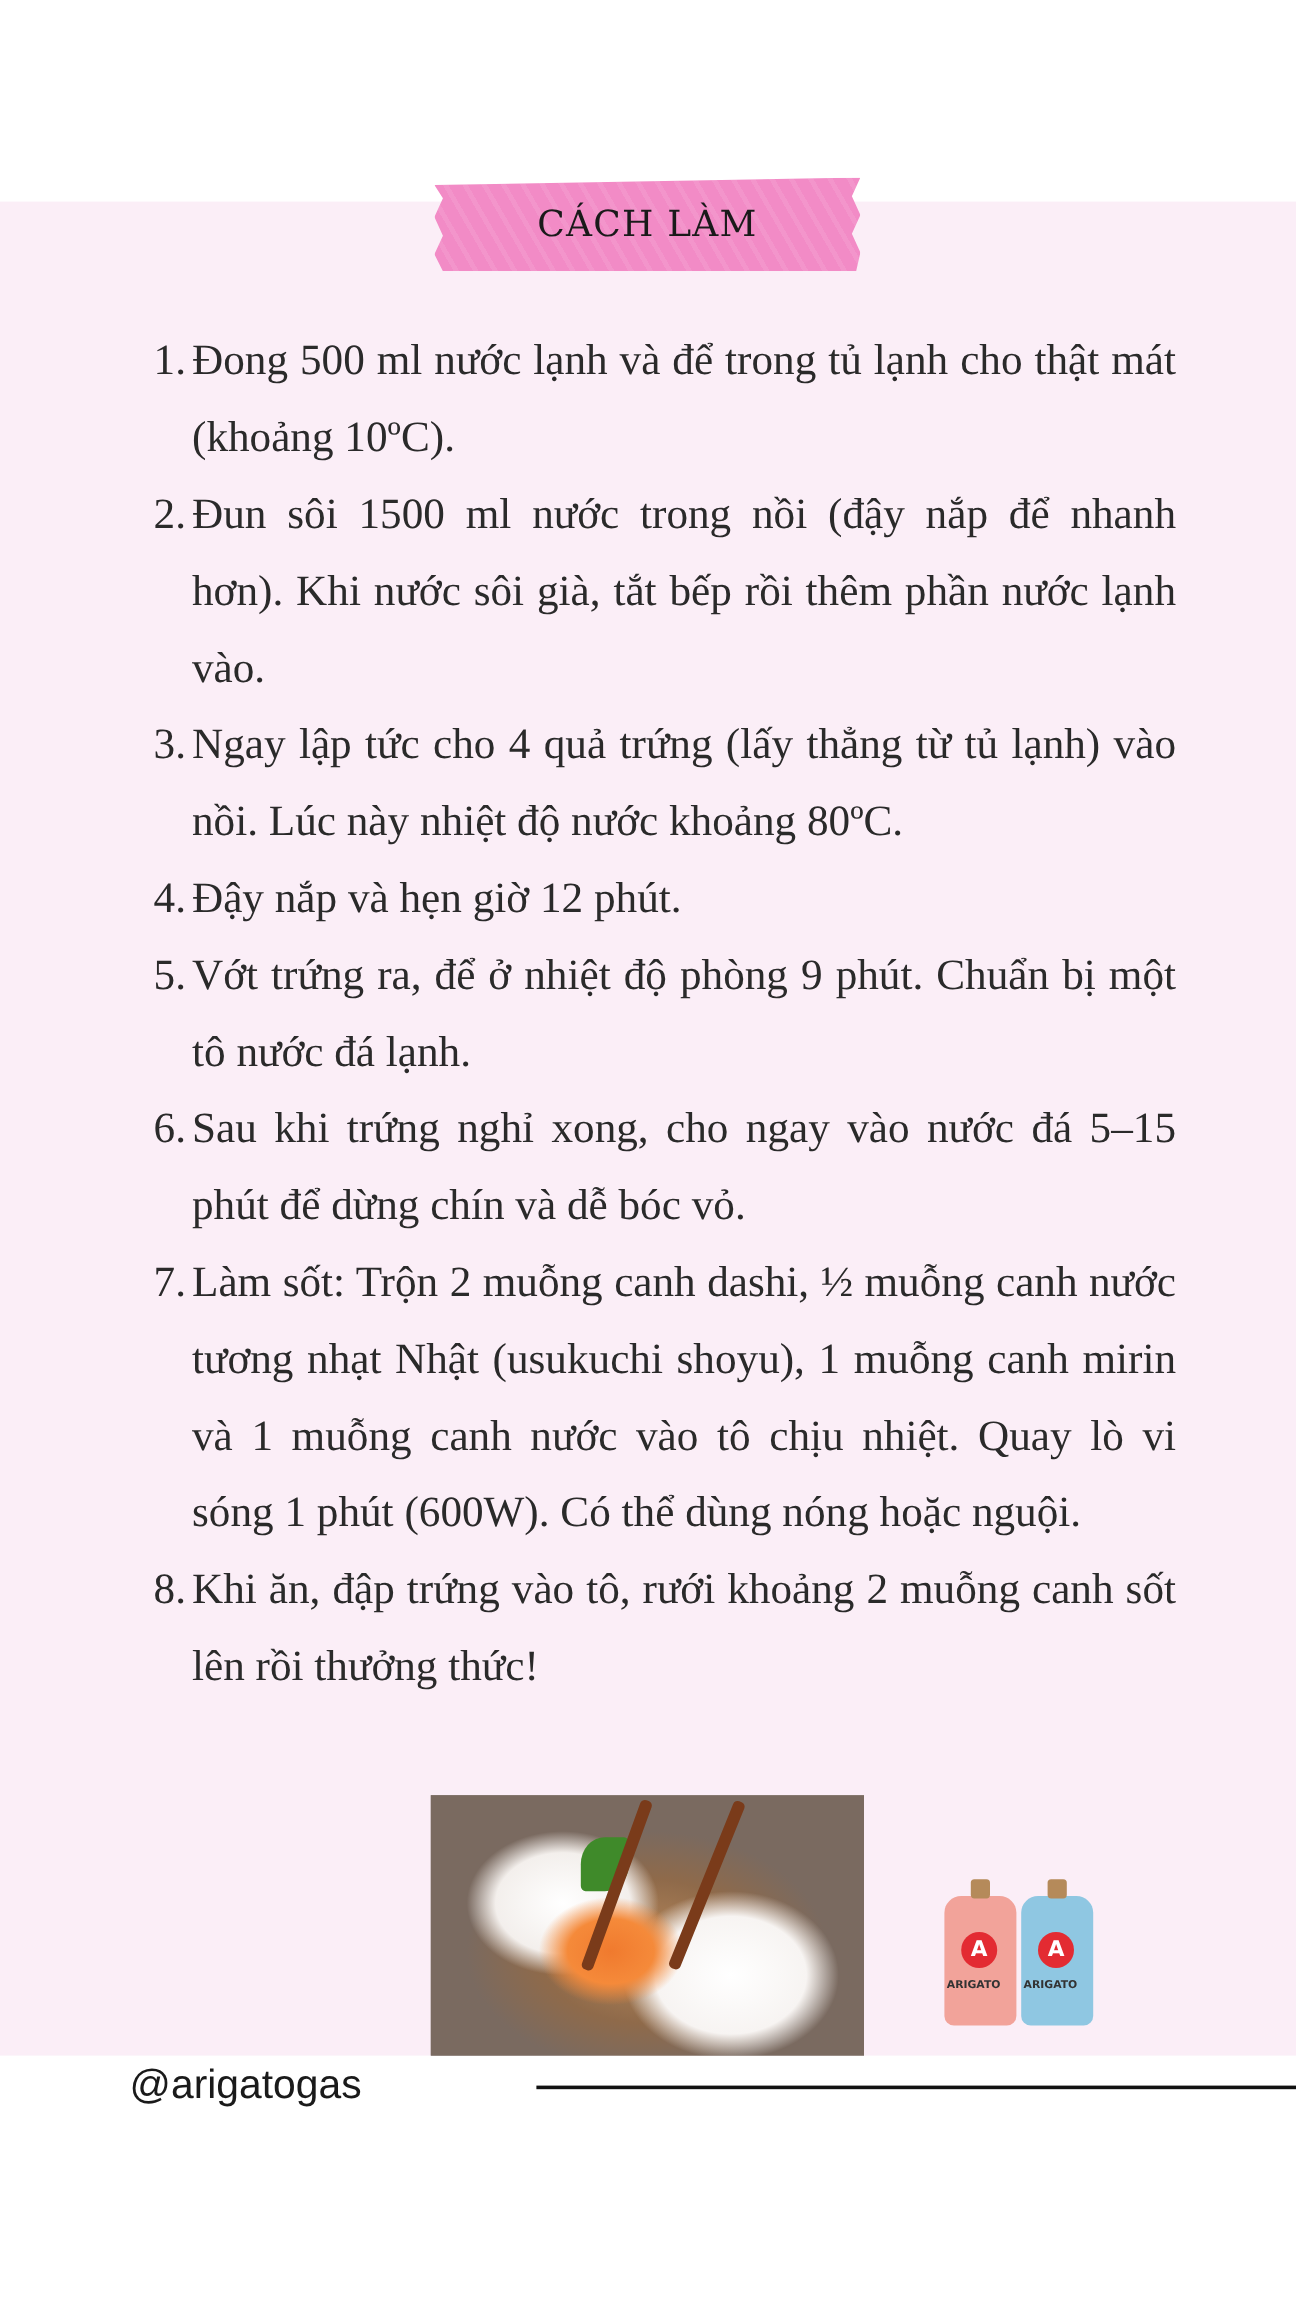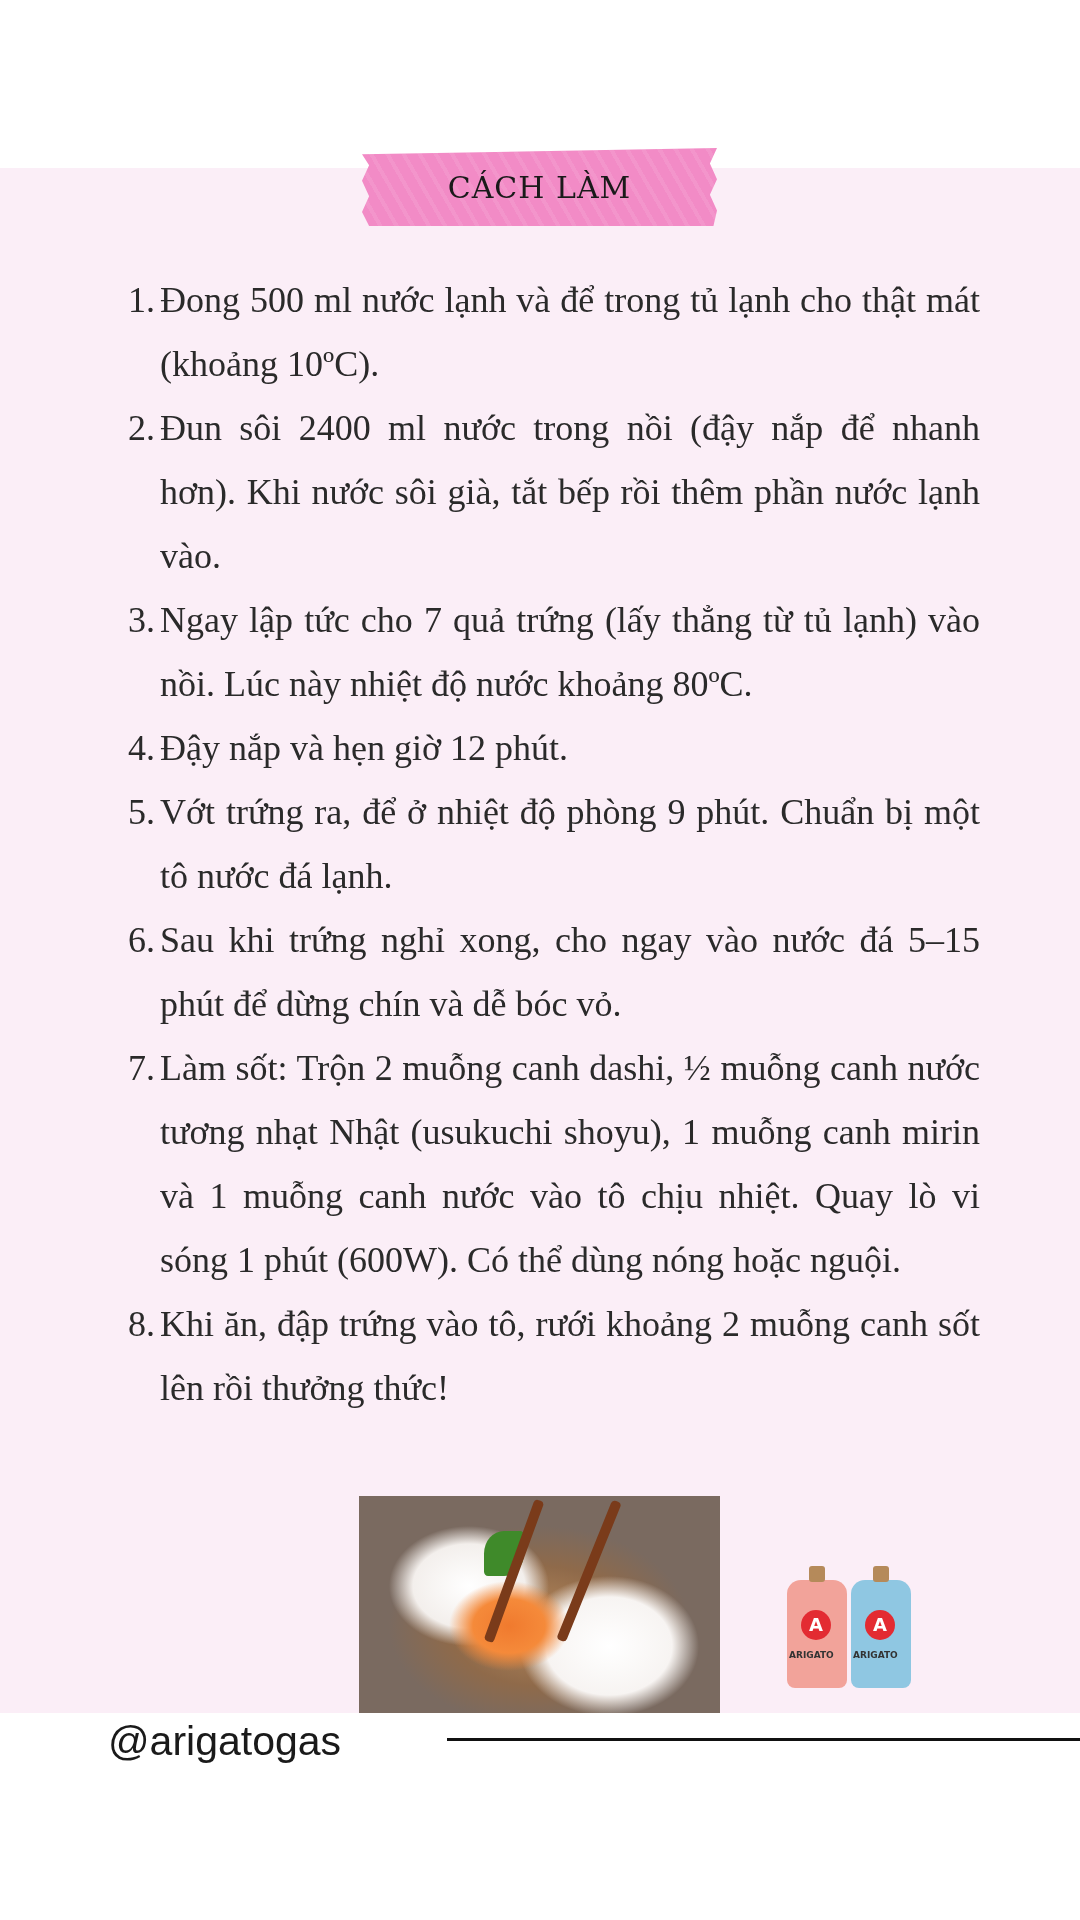--- a/index.html
+++ b/index.html
@@ -47,45 +47,45 @@
     .herb { position: absolute; left: 125px; top: 35px; width: 40px; height: 45px; background: #3f8a2a; border-radius: 50% 10% 50% 10%; }
     .tanks { position: absolute; left: 783px; top: 1560px; width: 135px; height: 135px; }
     .tank { position: absolute; top: 20px; width: 60px; height: 108px; border-radius: 14px 14px 8px 8px; }
     .tank.pink { left: 4px; background: #f2a39a; }
     .tank.blue { left: 68px; background: #8fc7e2; }
     .tank .valve { position: absolute; left: 22px; top: -14px; width: 16px; height: 16px; background: #b58a5a; border-radius: 3px; }
     .tank .logo { position: absolute; left: 14px; top: 30px; width: 30px; height: 30px; border-radius: 50%; background: #e32b32; color: #fff; font-family: "DejaVu Sans", sans-serif; font-size: 18px; font-weight: bold; text-align: center; line-height: 30px; }
     .tank .brand { position: absolute; left: 2px; top: 70px; width: 56px; text-align: left; font-family: "DejaVu Sans", sans-serif; font-size: 9px; font-weight: bold; color: #333; }
     .handle {
       position: absolute; left: 108px; top: 1718px;
-      font-family: "Liberation Sans", sans-serif; font-size: 41px; color: #1a1a1a;
+      font-family: "Liberation Sans", sans-serif; font-size: 34px; color: #1a1a1a;
     }
     .rule { position: absolute; left: 447px; top: 1738px; width: 633px; height: 3px; background: #111; }
   </style>
 </head>
 <body>
 
 <div class="pink-band"></div>
 
 <div class="title-tape">
   <span>CÁCH LÀM</span>
 </div>
 
 <ol class="steps">
   <li class="step">
     <span class="step-num">1.</span>
     <span class="step-text">Đong 500 ml nước lạnh và để trong tủ lạnh cho thật mát (khoảng 10ºC).</span>
   </li>
   <li class="step">
     <span class="step-num">2.</span>
-    <span class="step-text">Đun sôi 2400 ml nước trong nồi (đậy nắp để nhanh hơn). Khi nước sôi già, tắt bếp rồi thêm phần nước lạnh vào.</span>
+    <span class="step-text">Đun sôi 1500 ml nước trong nồi (đậy nắp để nhanh hơn). Khi nước sôi già, tắt bếp rồi thêm phần nước lạnh vào.</span>
   </li>
   <li class="step">
     <span class="step-num">3.</span>
-    <span class="step-text">Ngay lập tức cho 7 quả trứng (lấy thẳng từ tủ lạnh) vào nồi. Lúc này nhiệt độ nước khoảng 80ºC.</span>
+    <span class="step-text">Ngay lập tức cho 4 quả trứng (lấy thẳng từ tủ lạnh) vào nồi. Lúc này nhiệt độ nước khoảng 80ºC.</span>
   </li>
   <li class="step">
     <span class="step-num">4.</span>
     <span class="step-text">Đậy nắp và hẹn giờ 12 phút.</span>
   </li>
   <li class="step">
     <span class="step-num">5.</span>
     <span class="step-text">Vớt trứng ra, để ở nhiệt độ phòng 9 phút. Chuẩn bị một tô nước đá lạnh.</span>
   </li>
   <li class="step">

